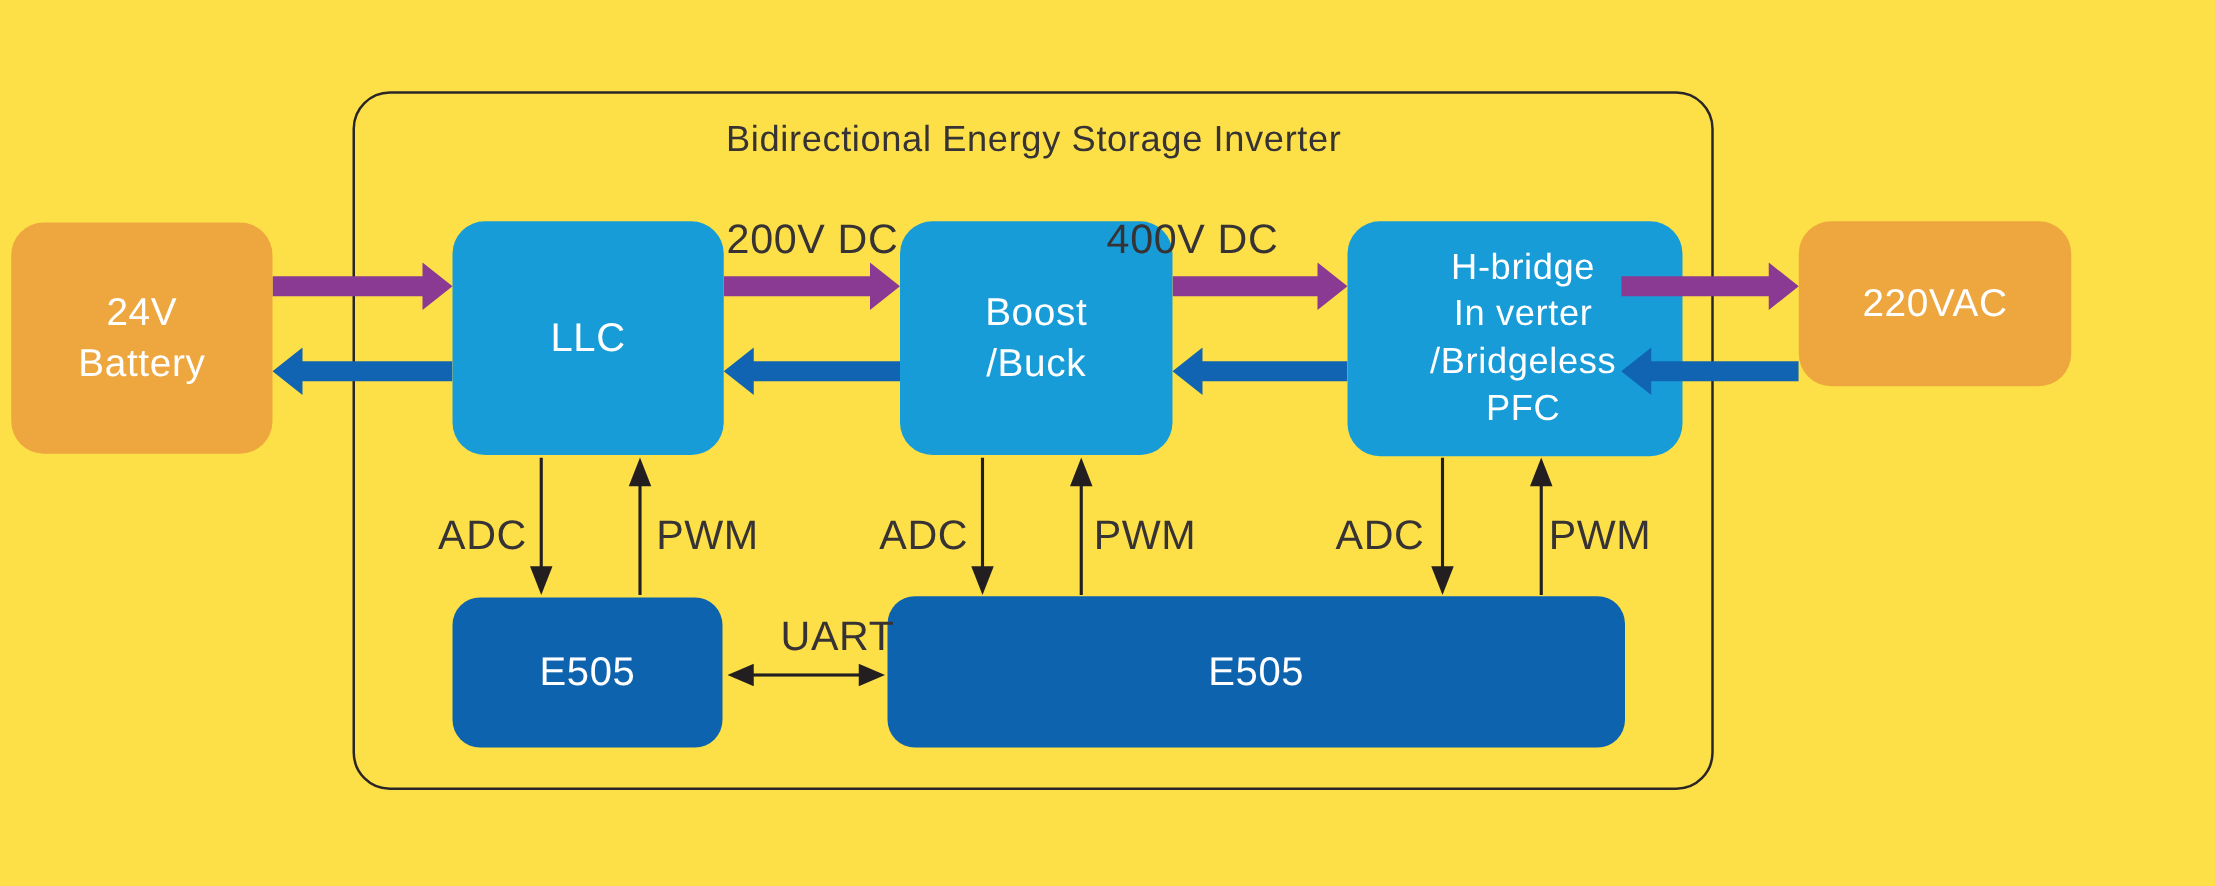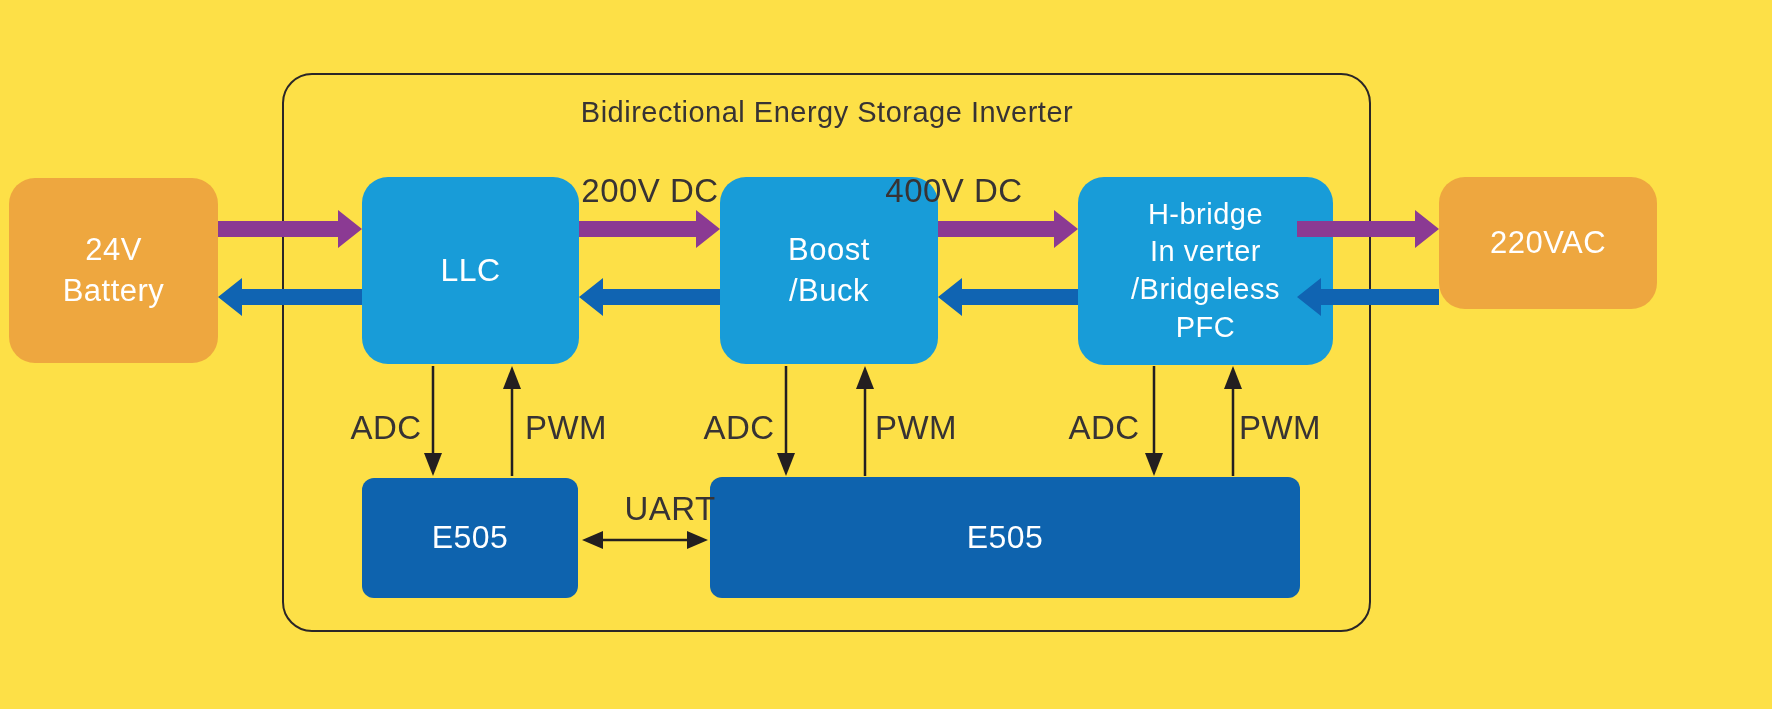--- a/index.html
+++ b/index.html
@@ -16,21 +16,21 @@
     position:absolute;left:827px;top:96px;transform:translateX(-50%);
     font-size:29px;font-weight:300;color:var(--label-ink);white-space:nowrap;letter-spacing:.5px;
   }
   .box{
     position:absolute;display:flex;align-items:center;justify-content:center;
     color:var(--box-text);text-align:center;font-weight:300;letter-spacing:.5px;
   }
   .box span{white-space:pre-line;line-height:1.3;}
   .box.orange{background:var(--orange);border-radius:26px;}
   .box.lightblue{background:var(--light-blue);border-radius:26px;}
-  .box.darkblue{background:var(--dark-blue);border-radius:12px;justify-content:center;}
+  .box.darkblue{background:var(--dark-blue);border-radius:22px;justify-content:center;}
   .flow-label{
     position:absolute;transform:translate(-50%,-50%);
     font-size:33px;font-weight:300;color:var(--label-ink);white-space:nowrap;letter-spacing:.5px;
   }
   svg.arrow{position:absolute;display:block;}
   .fill-purple{fill:var(--purple);}
   .fill-blue{fill:var(--arrow-blue);}
   .fill-ink{fill:var(--signal-ink);}
 </style>
 </head>
@@ -48,21 +48,21 @@
 
   <div class="box lightblue" style="left:720px;top:177px;width:218px;height:187px;font-size:31px;">
     <span>Boost
 /Buck</span>
   </div>
 
   <div class="box lightblue" style="left:362px;top:177px;width:217px;height:187px;font-size:32px;">
     <span>LLC</span>
   </div>
 
-  <div class="box lightblue" style="left:1078px;top:177px;width:255px;height:188px;font-size:29px;">
+  <div class="box lightblue" style="left:1078px;top:177px;width:255px;height:188px;font-size:29px;padding-left:13px;">
     <span>H-bridge
 In verter
 /Bridgeless
 PFC</span>
   </div>
 
   <div class="box orange" style="left:1439px;top:177px;width:218px;height:132px;font-size:31px;">
     <span>220VAC</span>
   </div>
 

